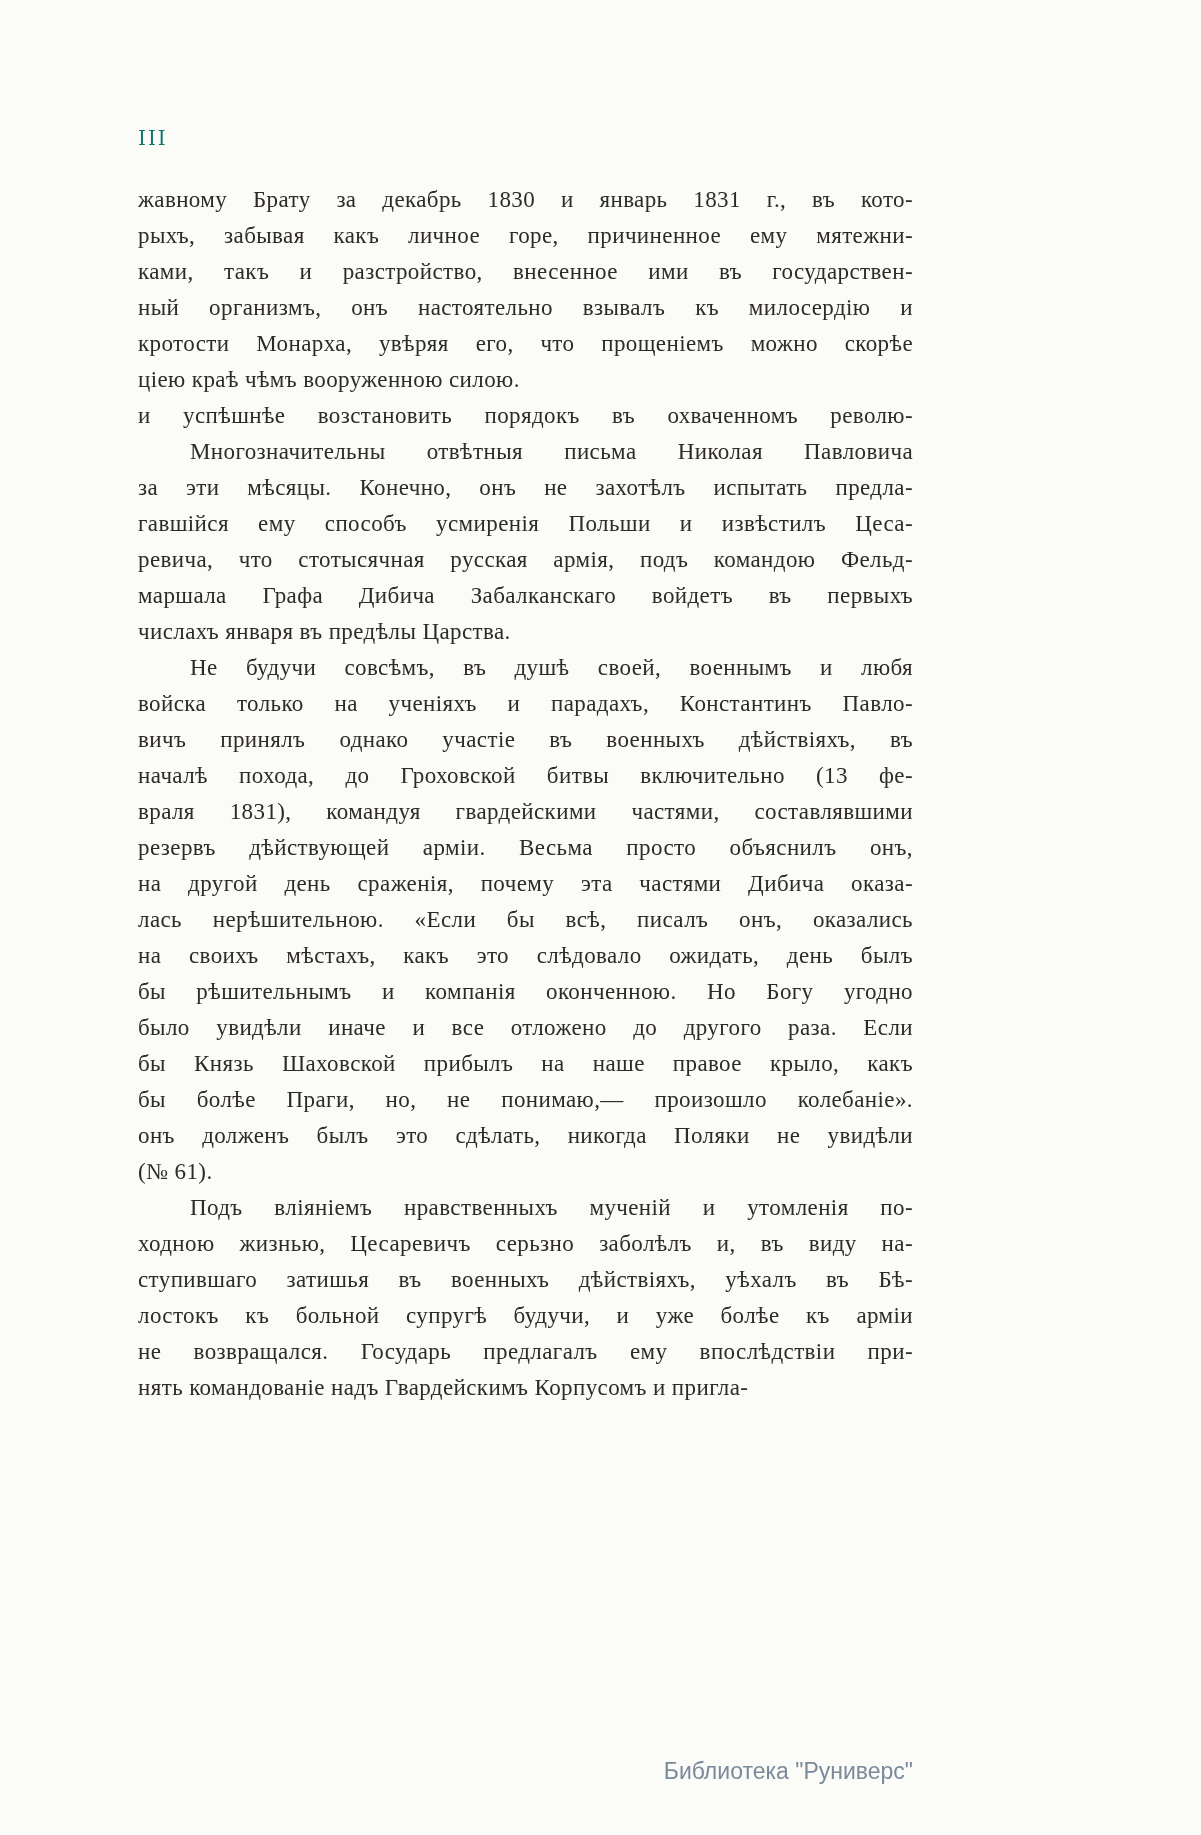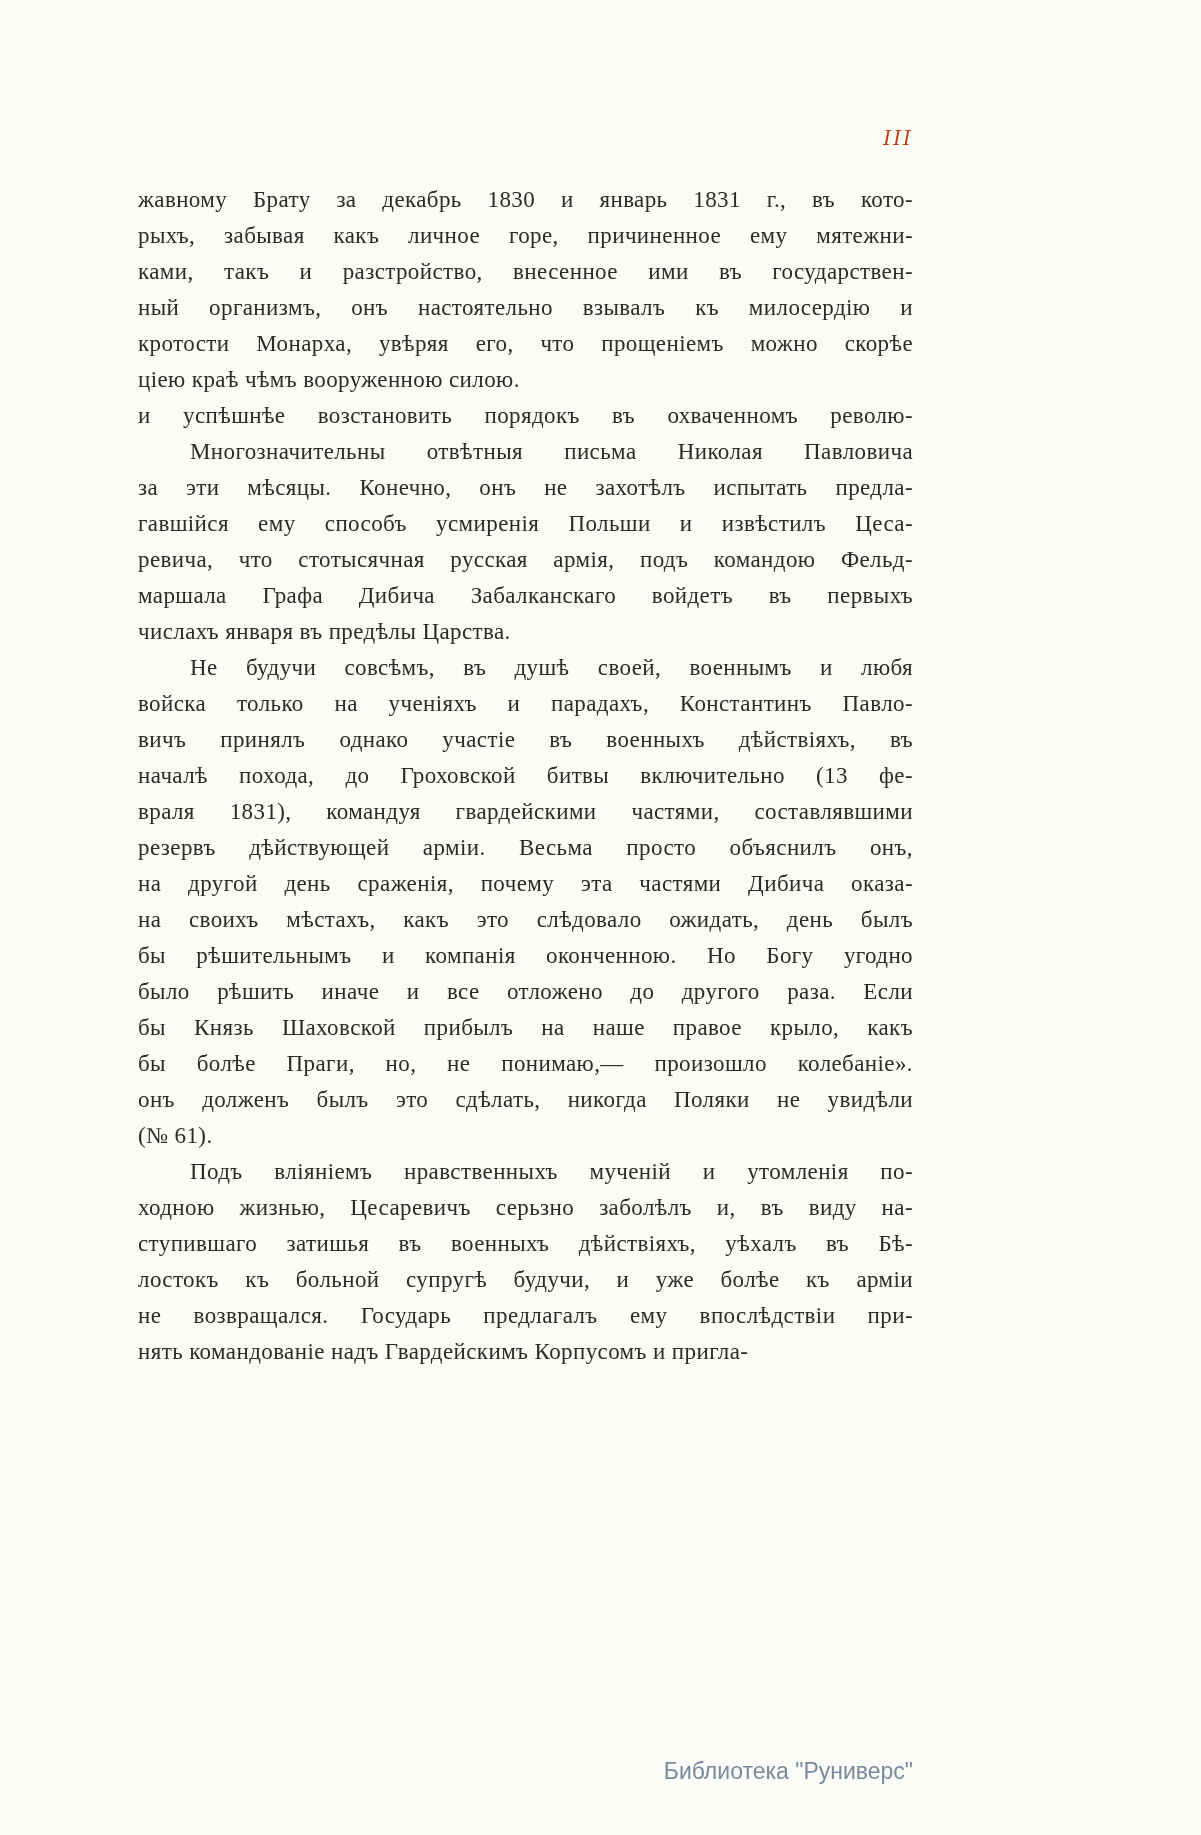--- a/index.html
+++ b/index.html
@@ -15,25 +15,24 @@
     background: #fbfbf8;
     overflow: hidden;
     font-family: "DejaVu Serif", "Liberation Serif", serif;
     color: #2d2a27;
   }
   .page-number {
     position: absolute;
     top: 126px;
     left: 138px;
     width: 775px;
-    text-align: right;
+    text-align: left;
     font-size: 20px;
     letter-spacing: 2px;
-    color: #c2410c;
-    font-style: italic;
+    color: #0f766e;
   }
   .text-block {
     position: absolute;
     top: 182px;
     left: 138px;
     width: 775px;
   }
   .para {
     margin: 0;
     padding: 0;
@@ -91,23 +90,24 @@
         <div class="line last">числахъ января въ предѣлы Царства.</div>
       </div>
       <div class="para">
         <div class="line indented">Не будучи совсѣмъ, въ душѣ своей, военнымъ и любя</div>
         <div class="line">войска только на ученіяхъ и парадахъ, Константинъ Павло-</div>
         <div class="line">вичъ принялъ однако участіе въ военныхъ дѣйствіяхъ, въ</div>
         <div class="line">началѣ похода, до Гроховской битвы включительно (13 фе-</div>
         <div class="line">враля 1831), командуя гвардейскими частями, составлявшими</div>
         <div class="line">резервъ дѣйствующей арміи. Весьма просто объяснилъ онъ,</div>
         <div class="line">на другой день сраженія, почему эта частями Дибича оказа-</div>
+        <div class="line">лась нерѣшительною. «Если бы всѣ, писалъ онъ, оказались</div>
         <div class="line">на своихъ мѣстахъ, какъ это слѣдовало ожидать, день былъ</div>
         <div class="line">бы рѣшительнымъ и компанія оконченною. Но Богу угодно</div>
-        <div class="line">было рѣшить иначе и все отложено до другого раза. Если</div>
+        <div class="line">было увидѣли иначе и все отложено до другого раза. Если</div>
         <div class="line">бы Князь Шаховской прибылъ на наше правое крыло, какъ</div>
         <div class="line">бы болѣе Праги, но, не понимаю,— произошло колебаніе».</div>
         <div class="line">онъ долженъ былъ это сдѣлать, никогда Поляки не увидѣли</div>
         <div class="line last">(№ 61).</div>
       </div>
       <div class="para">
         <div class="line indented">Подъ вліяніемъ нравственныхъ мученій и утомленія по-</div>
         <div class="line">ходною жизнью, Цесаревичъ серьзно заболѣлъ и, въ виду на-</div>
         <div class="line">ступившаго затишья въ военныхъ дѣйствіяхъ, уѣхалъ въ Бѣ-</div>
         <div class="line">лостокъ къ больной супругѣ будучи, и уже болѣе къ арміи</div>

